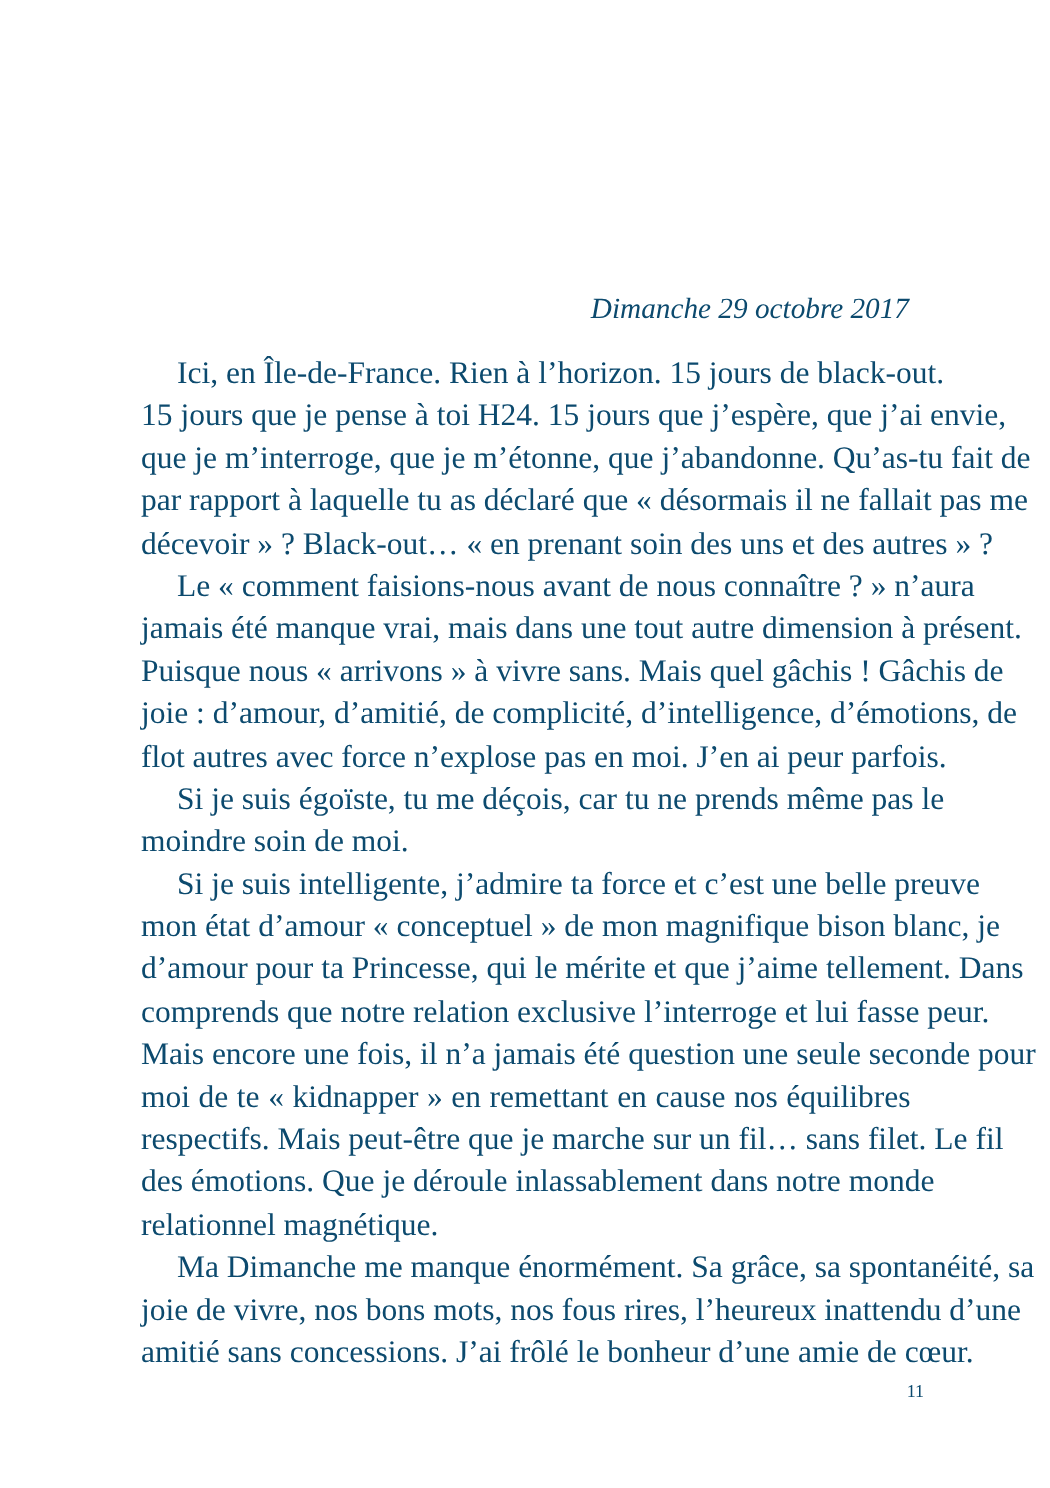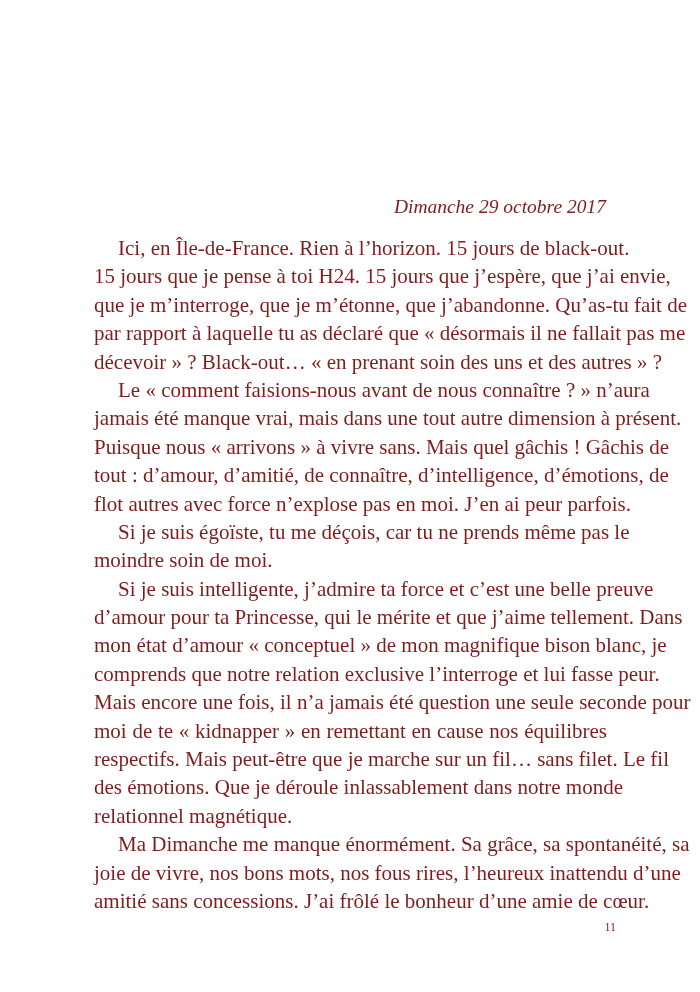--- a/index.html
+++ b/index.html
@@ -1,20 +1,20 @@
 <!DOCTYPE html>
 <html><head>
 <meta charset="utf-8">
 <style>
   html, body { margin: 0; padding: 0; background: #ffffff; }
   body { width: 700px; height: 992px; position: relative; overflow: hidden; }
   .page {
     position: absolute; left: 0; top: 0; width: 700px; height: 800px;
     font-family: "Liberation Serif", "DejaVu Serif", serif;
-    color: #7f1d1d;
+    color: #0c4a6e;
   }
   .date {
     position: absolute; top: 193px; right: 94px;
     font-style: italic; font-size: 19.5px; line-height: 28px;
   }
   .body {
     position: absolute; left: 94px; top: 234px; width: 513px;
     font-size: 21px;
   }
   .line {
@@ -36,27 +36,27 @@
 
   <div class="body" id="body">
       <div class="line indent">Ici, en Île-de-France. Rien à l’horizon. 15 jours de black-out.</div>
       <div class="line">15 jours que je pense à toi H24. 15 jours que j’espère, que j’ai envie,</div>
       <div class="line">que je m’interroge, que je m’étonne, que j’abandonne. Qu’as-tu fait de</div>
       <div class="line">par rapport à laquelle tu as déclaré que « désormais il ne fallait pas me</div>
       <div class="line last">décevoir » ? Black-out… « en prenant soin des uns et des autres » ?</div>
       <div class="line indent">Le « comment faisions-nous avant de nous connaître ? » n’aura</div>
       <div class="line">jamais été manque vrai, mais dans une tout autre dimension à présent.</div>
       <div class="line">Puisque nous « arrivons » à vivre sans. Mais quel gâchis ! Gâchis de</div>
-      <div class="line">tout : d’amour, d’amitié, de connaître, d’intelligence, d’émotions, de</div>
+      <div class="line">joie : d’amour, d’amitié, de complicité, d’intelligence, d’émotions, de</div>
       <div class="line last">flot autres avec force n’explose pas en moi. J’en ai peur parfois.</div>
       <div class="line indent">Si je suis égoïste, tu me déçois, car tu ne prends même pas le</div>
       <div class="line last">moindre soin de moi.</div>
       <div class="line indent">Si je suis intelligente, j’admire ta force et c’est une belle preuve</div>
+      <div class="line">mon état d’amour « conceptuel » de mon magnifique bison blanc, je</div>
       <div class="line">d’amour pour ta Princesse, qui le mérite et que j’aime tellement. Dans</div>
-      <div class="line">mon état d’amour « conceptuel » de mon magnifique bison blanc, je</div>
       <div class="line">comprends que notre relation exclusive l’interroge et lui fasse peur.</div>
       <div class="line">Mais encore une fois, il n’a jamais été question une seule seconde pour</div>
       <div class="line">moi de te « kidnapper » en remettant en cause nos équilibres</div>
       <div class="line">respectifs. Mais peut-être que je marche sur un fil… sans filet. Le fil</div>
       <div class="line">des émotions. Que je déroule inlassablement dans notre monde</div>
       <div class="line last">relationnel magnétique.</div>
       <div class="line indent">Ma Dimanche me manque énormément. Sa grâce, sa spontanéité, sa</div>
       <div class="line">joie de vivre, nos bons mots, nos fous rires, l’heureux inattendu d’une</div>
       <div class="line">amitié sans concessions. J’ai frôlé le bonheur d’une amie de cœur.</div>
     </div>

